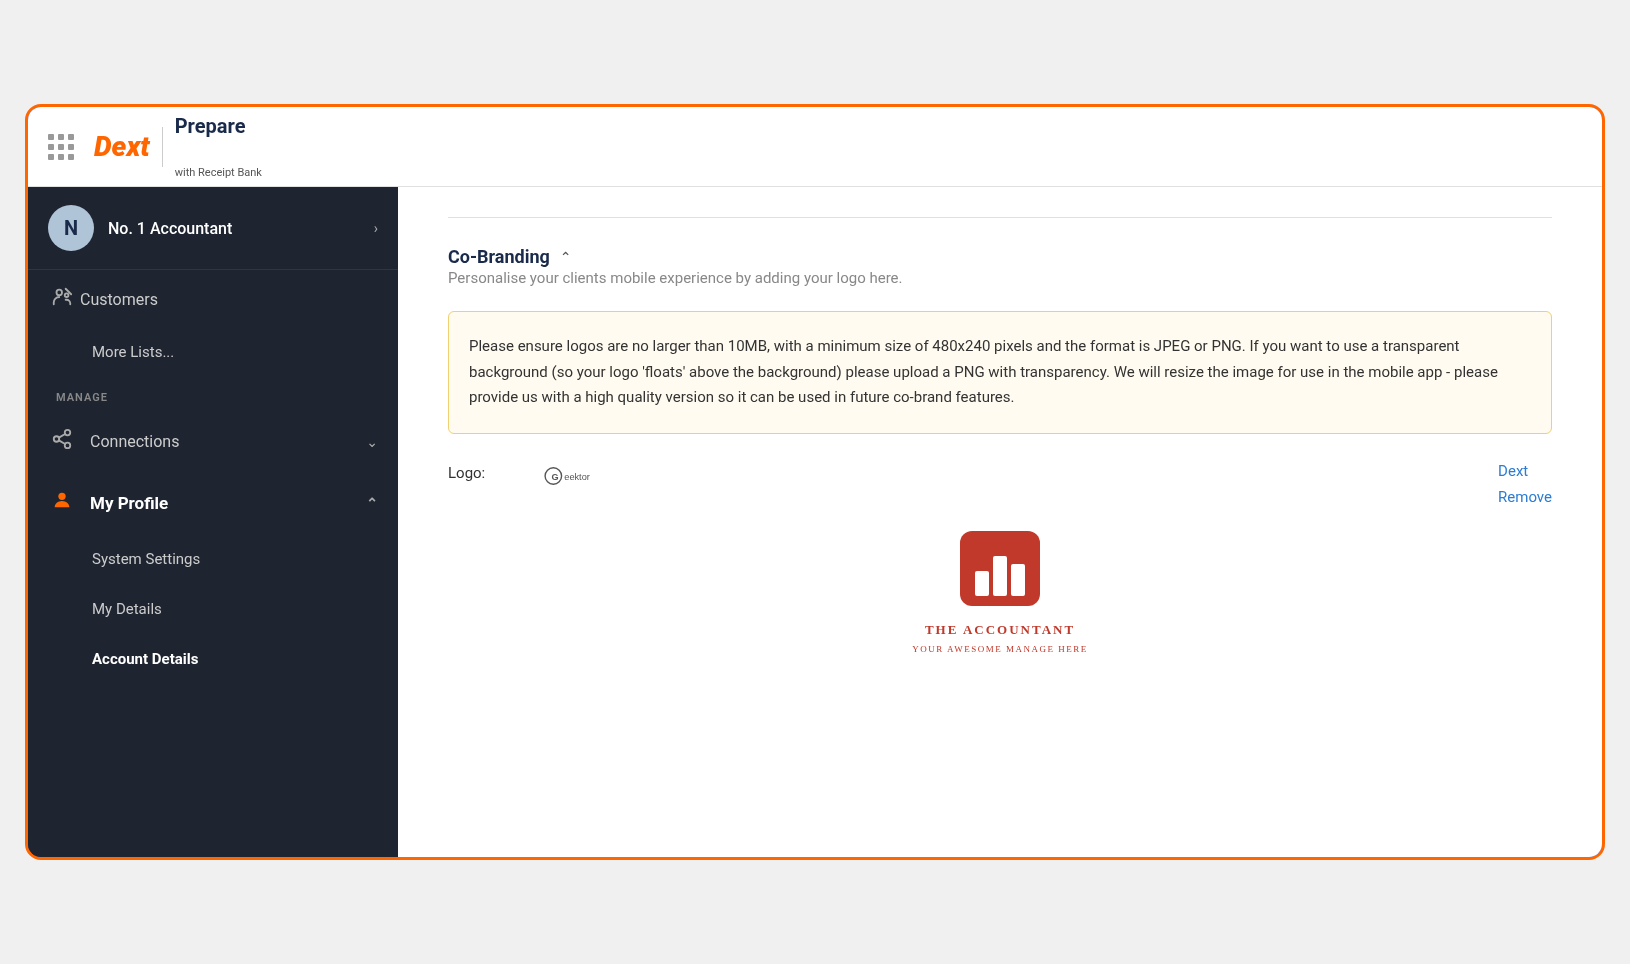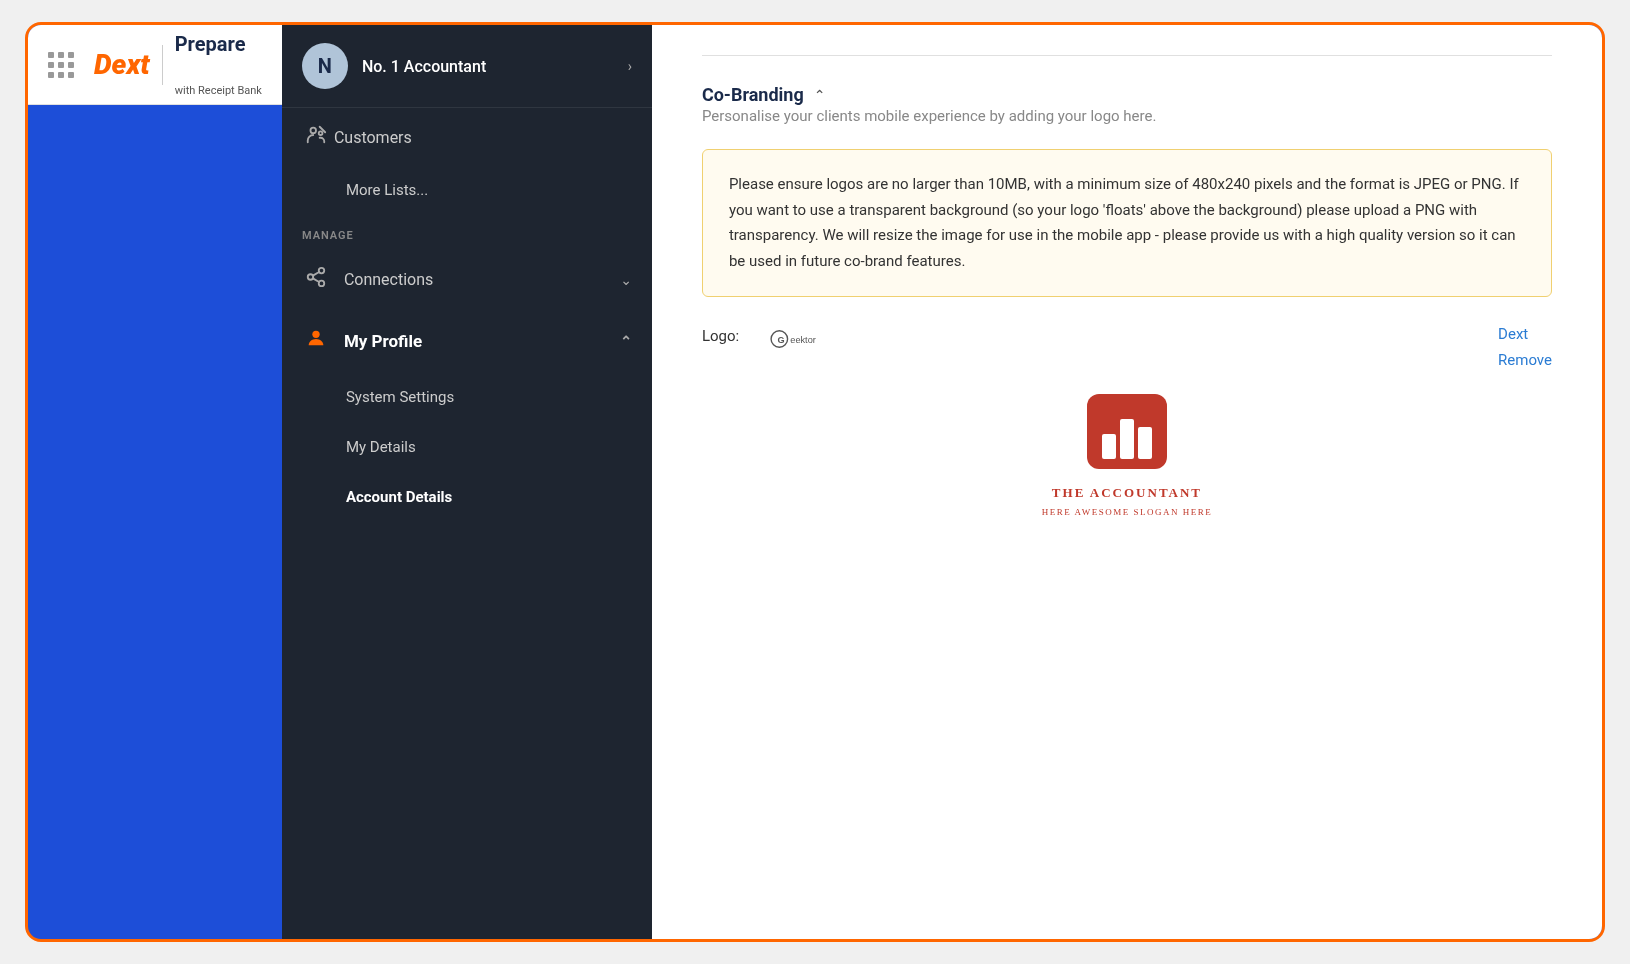--- a/index.html
+++ b/index.html
@@ -7,26 +7,27 @@
       font-family: -apple-system, BlinkMacSystemFont, 'Segoe UI', Roboto, sans-serif;
       background: #f0f0f0;
       display: flex;
       align-items: center;
       justify-content: center;
       min-height: 100vh;
       padding: 16px;
     }
     .outer-frame {
       width: 1580px;
-      height: 920px;
+      height: 756px;
       border: 3px solid #ff6600;
       border-radius: 16px;
       overflow: hidden;
       background: #1d4ed8;
       display: flex;
+      flex-direction: column;
     }
     
     .top-header {
       height: 80px;
       background: white;
       display: flex;
       align-items: center;
       padding: 0 20px;
       border-bottom: 1px solid #e0e0e0;
       flex-shrink: 0;
@@ -142,20 +143,21 @@
       font-size: 15px;
       cursor: pointer;
     }
     .manage-label {
       padding: 16px 20px 8px 20px;
       color: #888;
       font-size: 11px;
       font-weight: 600;
       letter-spacing: 1px;
       text-transform: uppercase;
+      margin-left: 8px;
     }
     .connections-item {
       display: flex;
       align-items: center;
       padding: 16px 20px;
       gap: 14px;
       cursor: pointer;
       color: #ccc;
       font-size: 16px;
     }
@@ -224,30 +226,30 @@
     }
     .section-subtitle {
       color: #888;
       font-size: 15px;
       margin-bottom: 24px;
     }
     .info-box {
       background: #fffbf0;
       border: 1.5px solid #f0d070;
       border-radius: 6px;
-      padding: 22px 26px;
+      padding: 22px 20px;
       margin-bottom: 28px;
       color: #333;
       font-size: 15px;
       line-height: 1.7;
     }
     .logo-row {
       display: flex;
       align-items: flex-start;
-      gap: 4px;
+      gap: 32px;
       margin-bottom: 20px;
     }
     .logo-label {
       color: #333;
       font-size: 15px;
       padding-top: 2px;
       min-width: 60px;
     }
     .logo-thumbnail-area {
       display: flex;
@@ -421,18 +423,18 @@
 
           <svg width="100" height="90" viewBox="0 0 100 90" xmlns="http://www.w3.org/2000/svg">
 
             <rect x="10" y="5" width="80" height="75" rx="12" ry="12" fill="#c0392b"></rect>
 
             <rect x="25" y="45" width="14" height="25" rx="2" ry="2" fill="white"></rect>
             <rect x="43" y="30" width="14" height="40" rx="2" ry="2" fill="white"></rect>
             <rect x="61" y="38" width="14" height="32" rx="2" ry="2" fill="white"></rect>
           </svg>
           <span class="accountant-logo-text">THE ACCOUNTANT</span>
-          <span class="accountant-logo-slogan">HERE AWESOME SLOGAN HERE</span>
+          <span class="accountant-logo-slogan">YOUR AWESOME MANAGE HERE</span>
         </div>
       </div>
     </div>
   </div>
 </div>
 
 </body></html>

